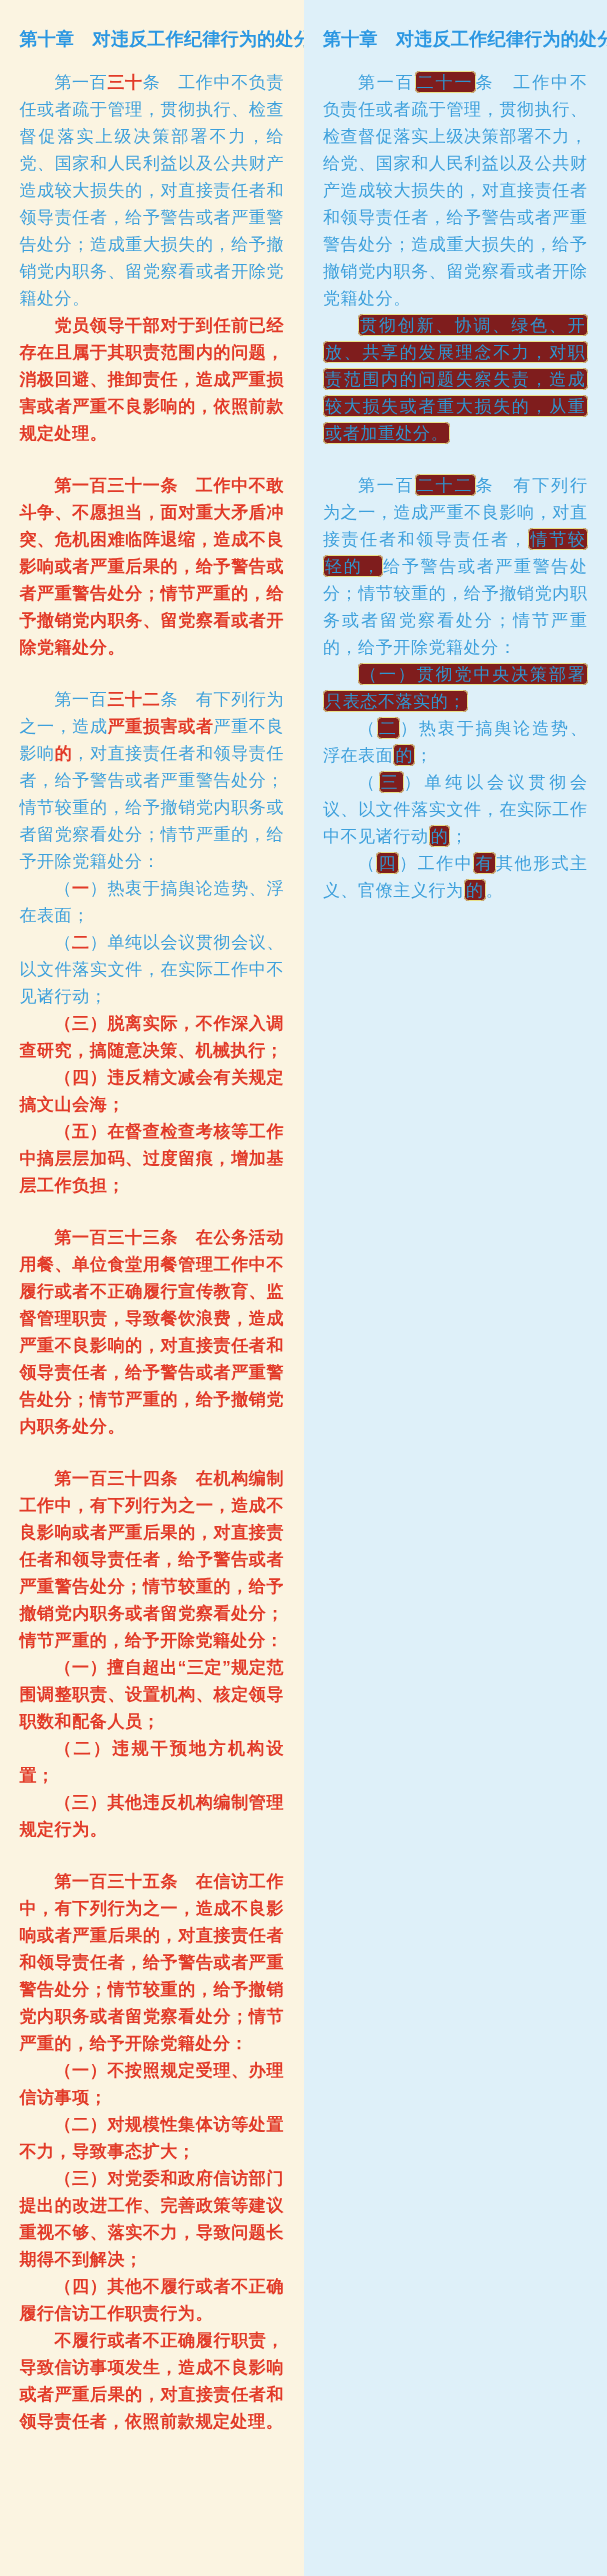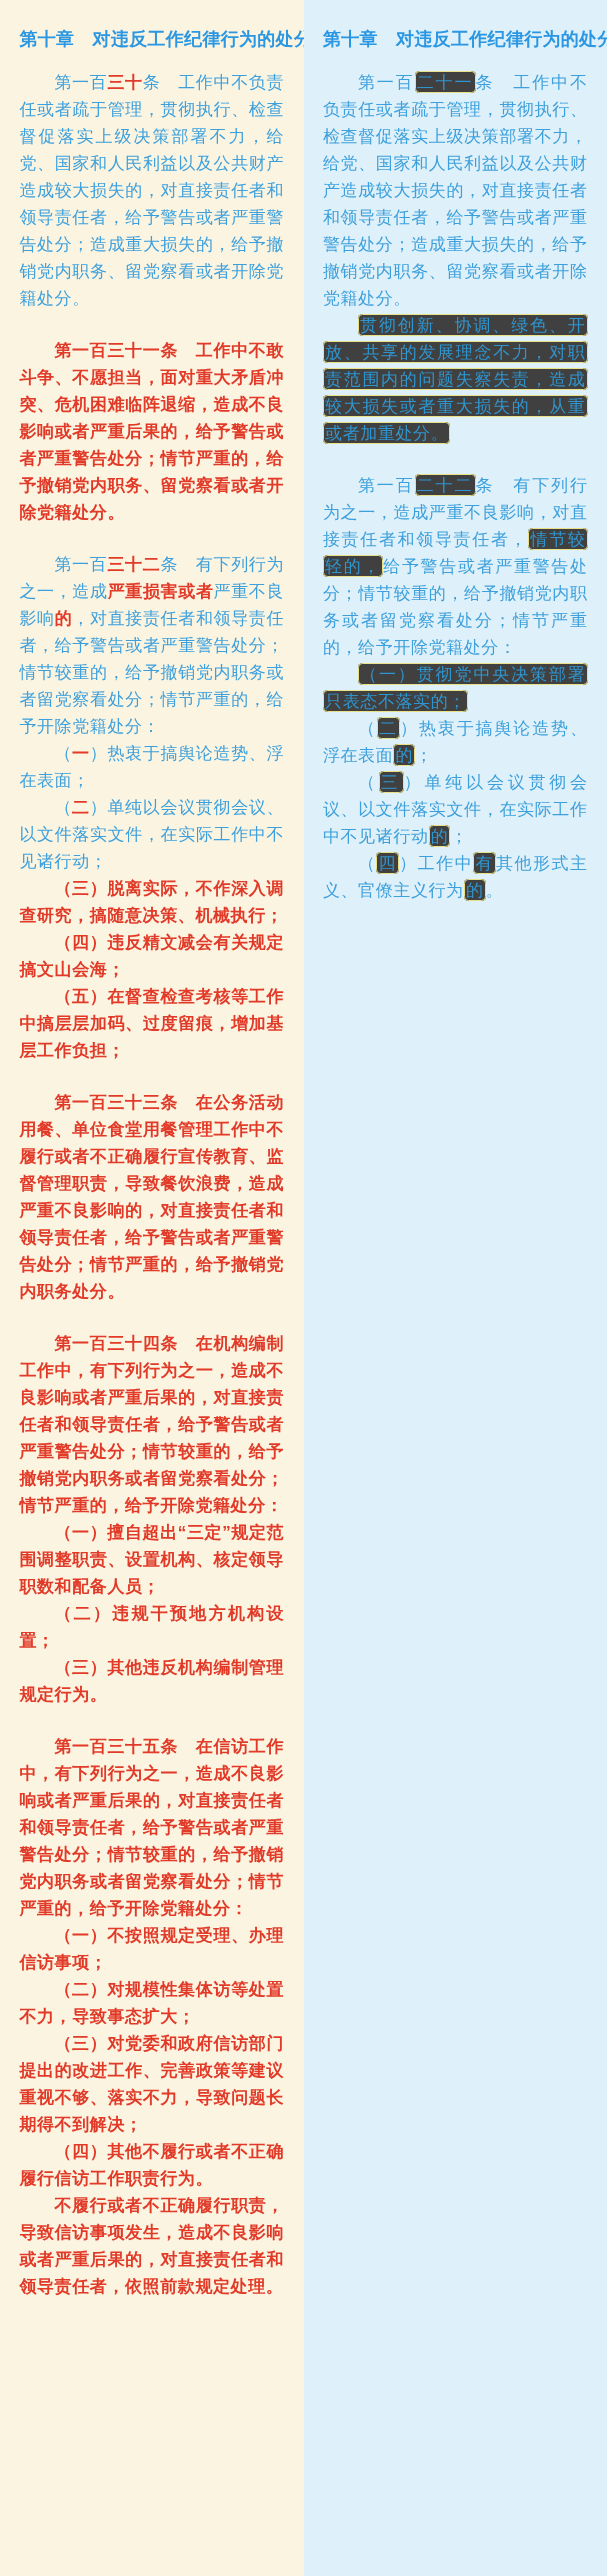--- a/index.html
+++ b/index.html
@@ -20,33 +20,34 @@
   }
   .para{
     font-size:17px;line-height:27px;letter-spacing:0.6px;
     margin:0;text-indent:35px;text-align:justify;color:#3da0dc;
   }
   .para.article{margin-top:25px;}
   .paragraphs .para.article:first-child{margin-top:10px;}
   .seg-blue{color:#3da0dc;}
   .seg-red{color:#e23a28;font-weight:bold;}
   .seg-hl{
-    color:#2f95cf;background:#404040;
+    color:#2f95cf;background:#7f1d1d;
     border:0.6px solid #e9e187;border-radius:4.3px;padding:0.6px 1.2px;
     -webkit-box-decoration-break:clone;box-decoration-break:clone;
   }
 </style>
 </head>
 <body>
 
 <div class="page">
   <div class="col col-left">
     <h1 class="heading">第十章　对违反工作纪律行为的处分</h1>
     <div class="paragraphs">
         <p class="para article"><span class="seg-blue">第一百</span><span class="seg-red">三十</span><span class="seg-blue">条　工作中不负责任或者疏于管理，贯彻执行、检查督促落实上级决策部署不力，给党、国家和人民利益以及公共财产造成较大损失的，对直接责任者和领导责任者，给予警告或者严重警告处分；造成重大损失的，给予撤销党内职务、留党察看或者开除党籍处分。</span></p>
+        <p class="para cont"><span class="seg-red">党员领导干部对于到任前已经存在且属于其职责范围内的问题，消极回避、推卸责任，造成严重损害或者严重不良影响的，依照前款规定处理。</span></p>
         <p class="para article"><span class="seg-red">第一百三十一条　工作中不敢斗争、不愿担当，面对重大矛盾冲突、危机困难临阵退缩，造成不良影响或者严重后果的，给予警告或者严重警告处分；情节严重的，给予撤销党内职务、留党察看或者开除党籍处分。</span></p>
         <p class="para article"><span class="seg-blue">第一百</span><span class="seg-red">三十二</span><span class="seg-blue">条　有下列行为之一，造成</span><span class="seg-red">严重损害或者</span><span class="seg-blue">严重不良影响</span><span class="seg-red">的</span><span class="seg-blue">，对直接责任者和领导责任者，给予警告或者严重警告处分；情节较重的，给予撤销党内职务或者留党察看处分；情节严重的，给予开除党籍处分：</span></p>
         <p class="para item"><span class="seg-blue">（</span><span class="seg-red">一</span><span class="seg-blue">）热衷于搞舆论造势、浮在表面；</span></p>
         <p class="para item"><span class="seg-blue">（</span><span class="seg-red">二</span><span class="seg-blue">）单纯以会议贯彻会议、以文件落实文件，在实际工作中不见诸行动；</span></p>
         <p class="para item"><span class="seg-red">（三）脱离实际，不作深入调查研究，搞随意决策、机械执行；</span></p>
         <p class="para item"><span class="seg-red">（四）违反精文减会有关规定搞文山会海；</span></p>
         <p class="para item"><span class="seg-red">（五）在督查检查考核等工作中搞层层加码、过度留痕，增加基层工作负担；</span></p>
         <p class="para article"><span class="seg-red">第一百三十三条　在公务活动用餐、单位食堂用餐管理工作中不履行或者不正确履行宣传教育、监督管理职责，导致餐饮浪费，造成严重不良影响的，对直接责任者和领导责任者，给予警告或者严重警告处分；情节严重的，给予撤销党内职务处分。</span></p>
         <p class="para article"><span class="seg-red">第一百三十四条　在机构编制工作中，有下列行为之一，造成不良影响或者严重后果的，对直接责任者和领导责任者，给予警告或者严重警告处分；情节较重的，给予撤销党内职务或者留党察看处分；情节严重的，给予开除党籍处分：</span></p>
         <p class="para item"><span class="seg-red">（一）擅自超出“三定”规定范围调整职责、设置机构、核定领导职数和配备人员；</span></p>

